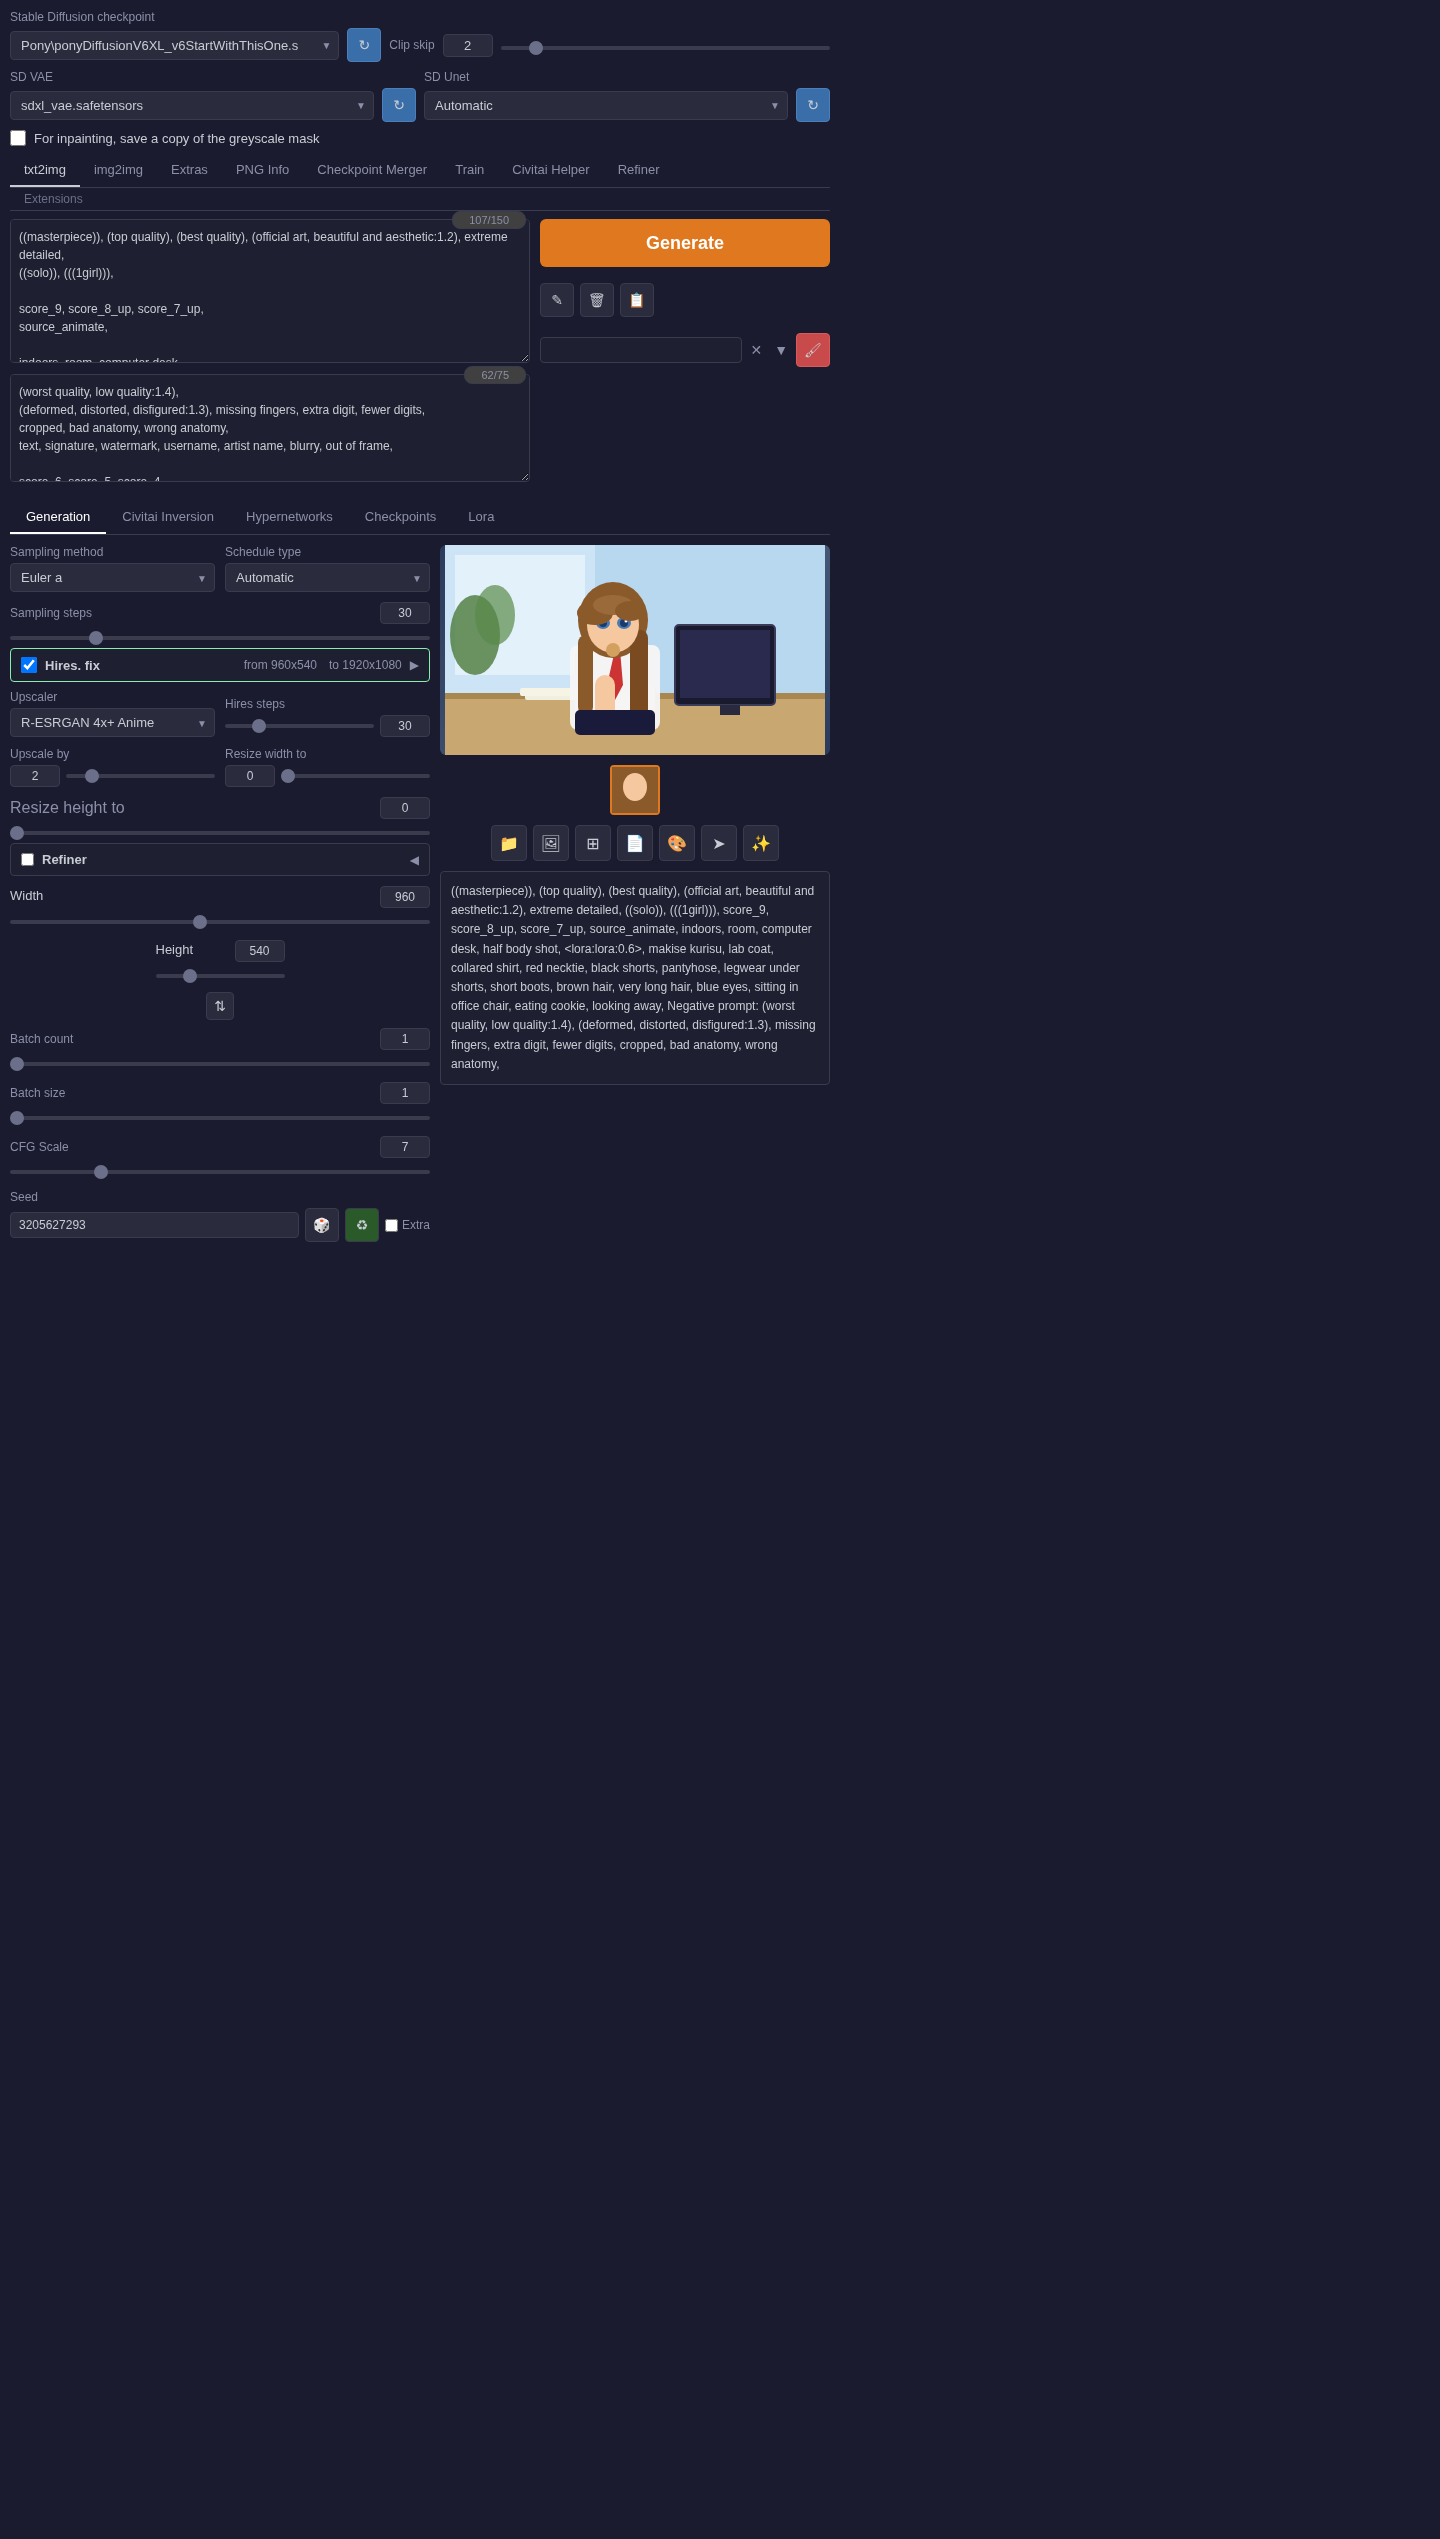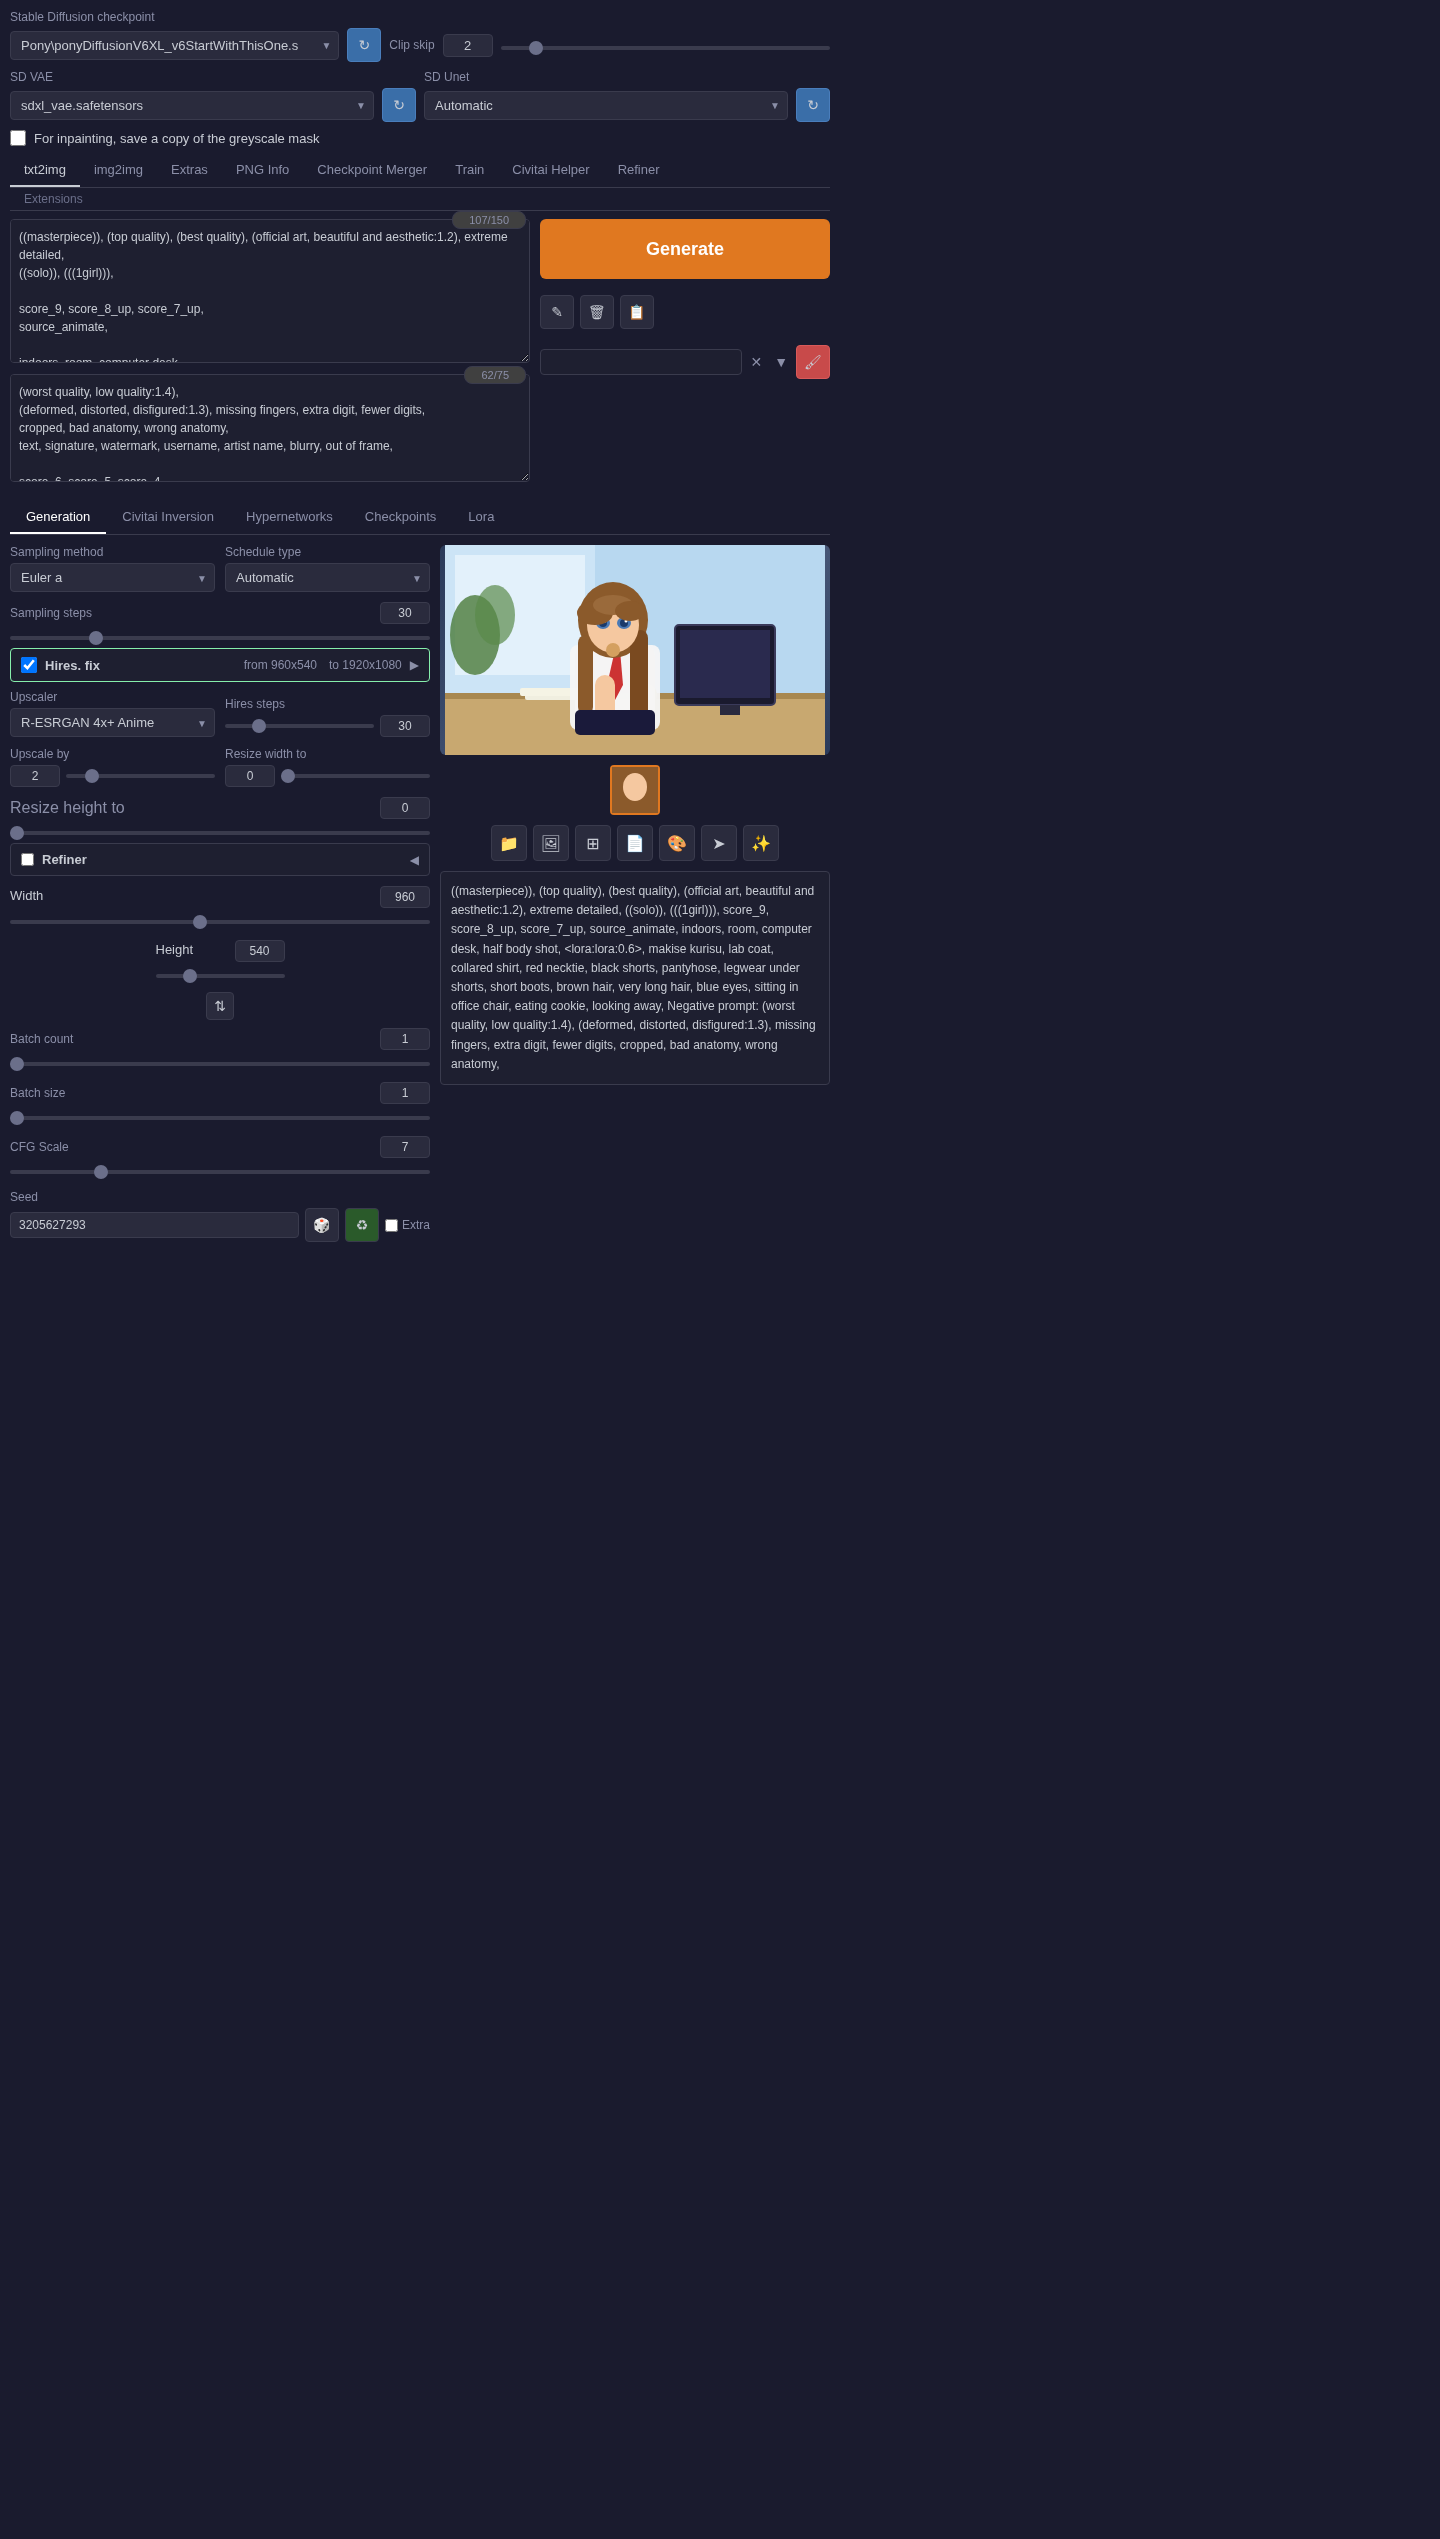--- a/index.html
+++ b/index.html
@@ -164,21 +164,21 @@
 
     
     .generate-btn {
       background: #e07820;
       border: none;
       border-radius: 6px;
       color: #fff;
       font-size: 18px;
       font-weight: 600;
       width: 100%;
-      height: 60px;
+      height: 48px;
       cursor: pointer;
       margin-bottom: 8px;
     }
 
     
     .action-row {
       display: flex;
       gap: 6px;
       margin-bottom: 8px;
     }

